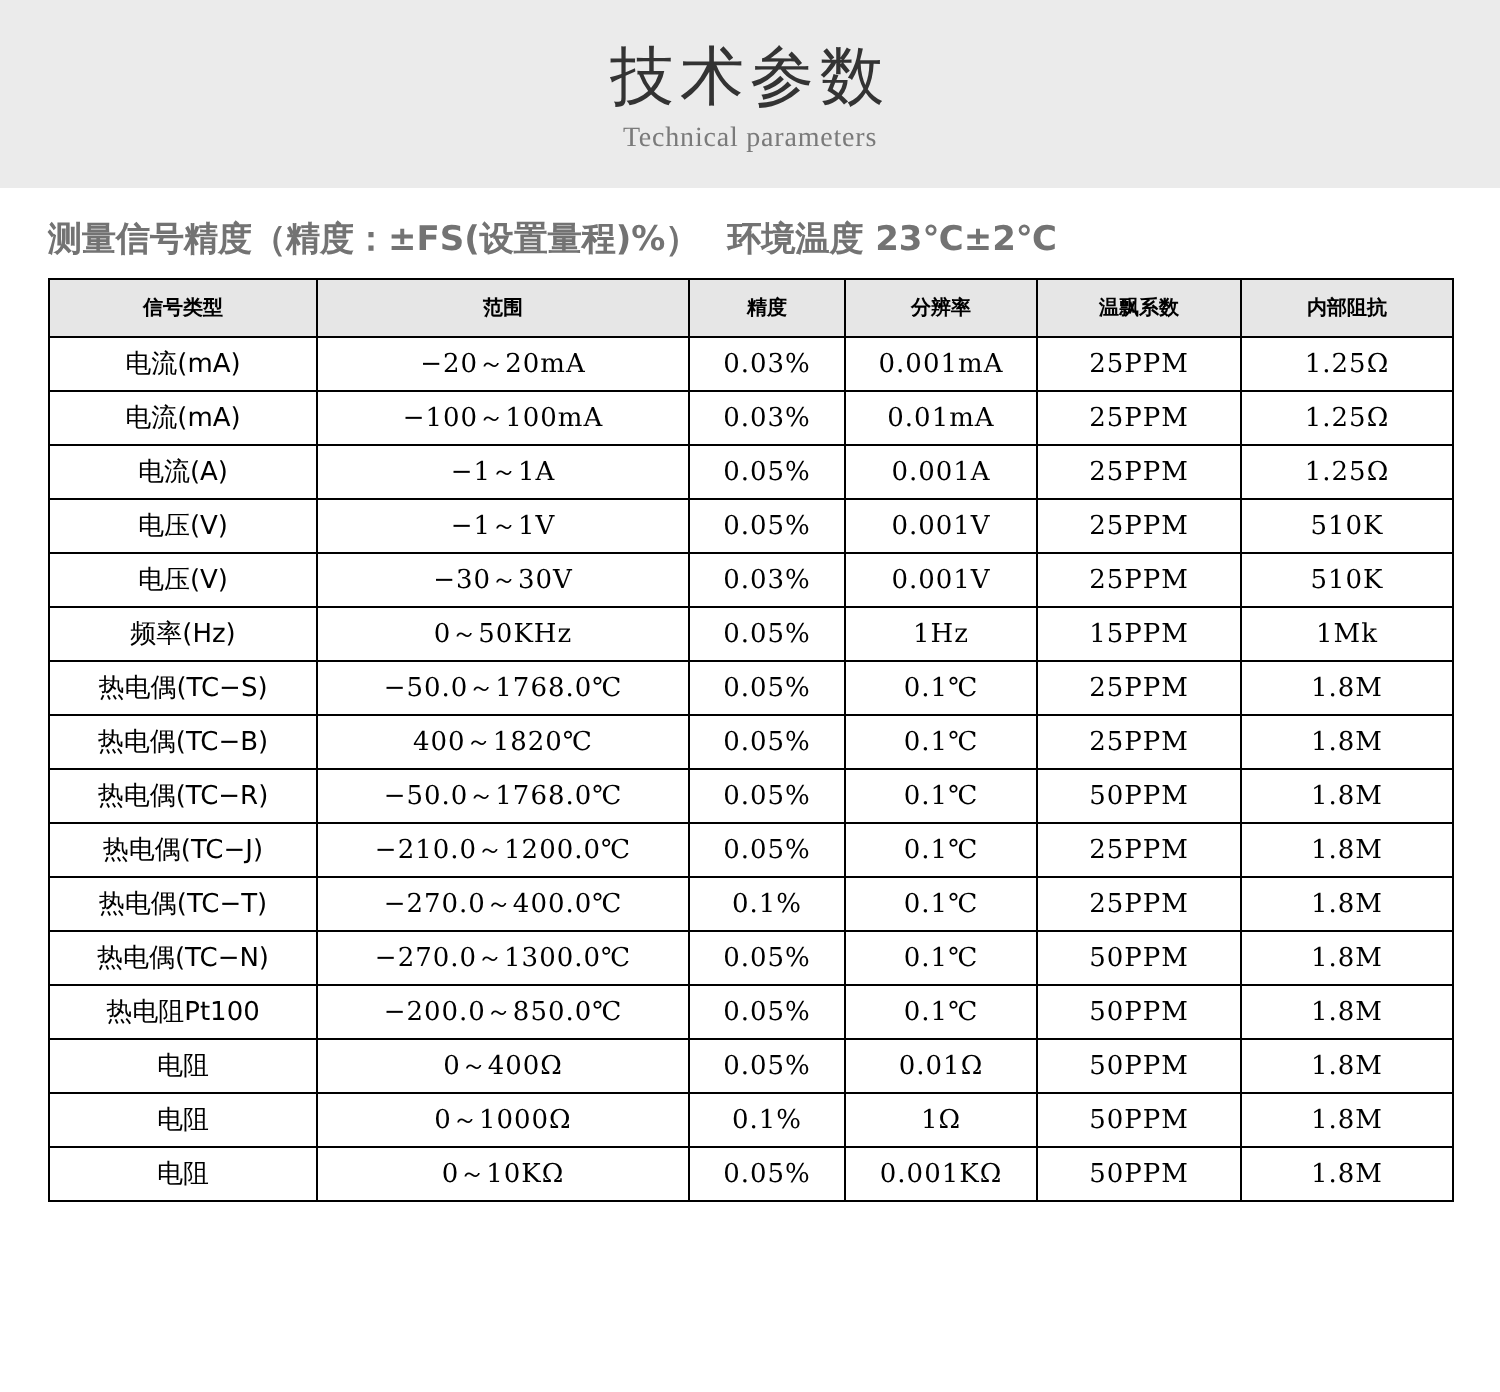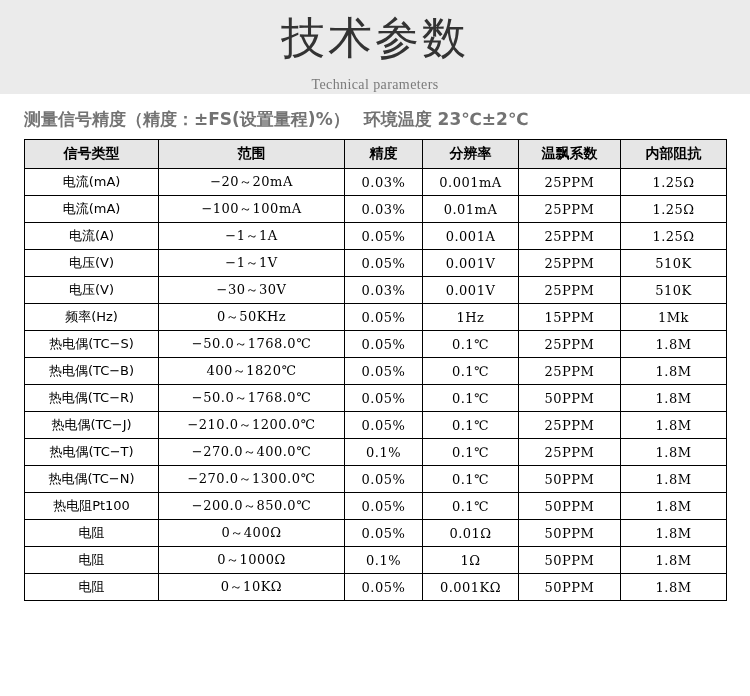--- a/index.html
+++ b/index.html
@@ -25,33 +25,33 @@
     height: 94px;
     background: #ebebeb;
     display: flex;
     flex-direction: column;
     align-items: center;
     justify-content: flex-start;
     padding-top: 16px;
     box-sizing: border-box;
   }
   .header-title {
-    font-size: 44px;
+    font-size: 32px;
     letter-spacing: 3px;
     color: #333333;
     font-family: "DejaVu Sans", "Liberation Sans", sans-serif;
     font-weight: normal;
     line-height: 44px;
   }
   .header-sub {
     font-size: 14px;
     color: #7a7a7a;
     font-family: "Liberation Serif", "DejaVu Serif", serif;
     letter-spacing: 0.4px;
-    margin-top: 17px;
+    margin-top: 2px;
   }
   .caption {
     margin: 14px 0 8px 24px;
     font-size: 17px;
     font-weight: bold;
     color: #737373;
     font-family: "DejaVu Sans", "Liberation Sans", sans-serif;
     letter-spacing: 0px;
     white-space: nowrap;
   }
@@ -72,21 +72,21 @@
     height: 26px;
     padding: 0 2px;
     font-weight: normal;
     white-space: nowrap;
     font-family: "DejaVu Sans", "Liberation Sans", sans-serif;
     font-size: 13px;
   }
   table.spec thead th {
     background: #e6e6e6;
     font-weight: bold;
-    font-size: 14px;
+    font-size: 10px;
     height: 28px;
   }
   table.spec td.num {
     font-family: "DejaVu Serif", "Liberation Serif", serif;
     letter-spacing: 0.5px;
   }
   col.c0 { width: 134px; }
   col.c1 { width: 186px; }
   col.c2 { width: 78px; }
   col.c3 { width: 96px; }

